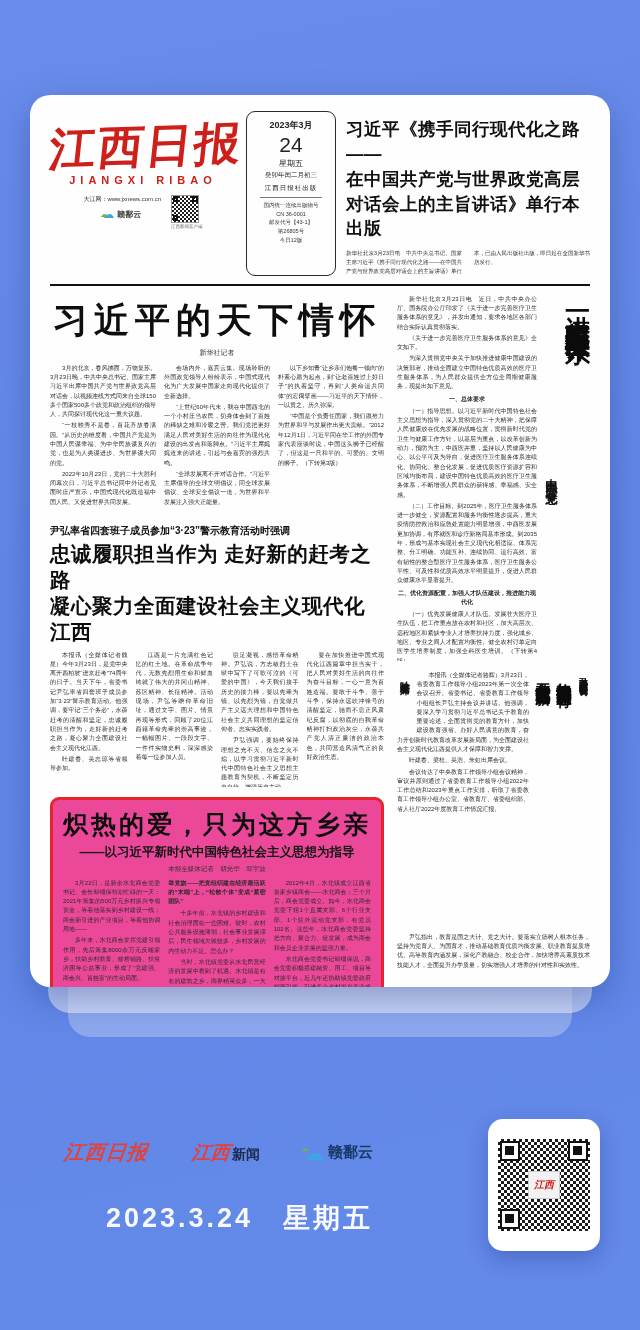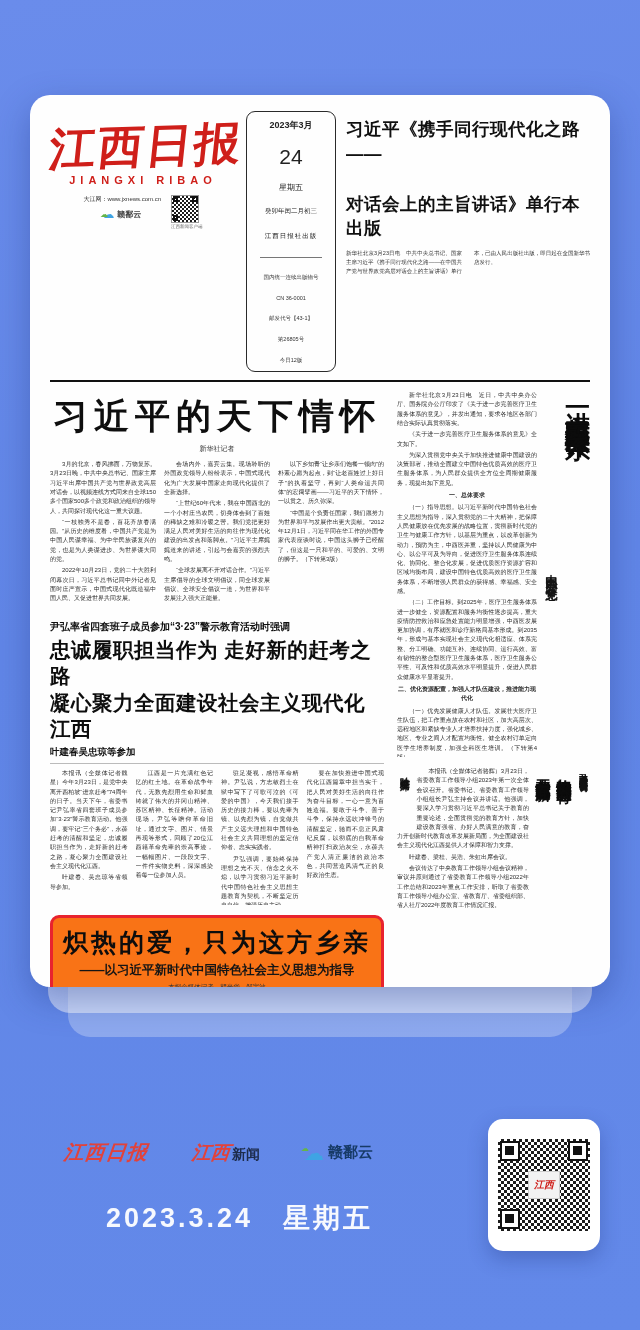--- a/index.html
+++ b/index.html
@@ -35,21 +35,21 @@
   .qr{position:relative;background:#fff;border:1px solid #999;
       background-image:repeating-conic-gradient(#1c1c1c 0% 25%,#fff 0% 50%);
       background-size:6px 6px;}
   .qr.small{width:26px;height:26px;background-size:4px 4px;}
   .eye{position:absolute;width:22%;height:22%;background:#fff;border:2px solid #111;box-sizing:border-box;}
   .eye::after{content:"";position:absolute;left:18%;top:18%;width:56%;height:56%;background:#111;}
   .eye.tl{left:2%;top:2%;} .eye.tr{right:2%;top:2%;} .eye.bl{left:2%;bottom:2%;}
   .qr-cap{font-size:4.5px;color:#666;text-align:center;margin-top:1px;}
   .datebox{
     border:1.5px solid #2a2a2a;border-radius:9px;padding:7px 10px;text-align:center;
-    display:flex;flex-direction:column;gap:14px;color:#222;
+    display:flex;flex-direction:column;gap:2px;color:#222;
   }
   .db-month{font-size:9px;font-weight:bold;}
   .db-day{font-size:21px;font-weight:normal;line-height:1.05;}
   .db-week{font-size:8px;}
   .db-lunar{font-size:6.5px;}
   .db-pub{font-size:6.5px;letter-spacing:1px;margin-top:2px;}
   .db-sep{border-top:1px solid #777;margin:2px 3px;}
   .db-tiny{font-size:5.5px;color:#333;}
   .topstory{padding-top:6px;}
   .topstory h2{margin:0;font-size:17.5px;line-height:1.42;font-weight:900;color:#101010;letter-spacing:.5px;}
@@ -68,21 +68,21 @@
   .xi-title{text-align:center;font-size:35px;font-weight:900;letter-spacing:6px;color:#0e0e0e;margin:2px 0 4px;}
   .xi-byline{text-align:center;font-size:7px;color:#333;margin-bottom:6px;}
   .xi-body{height:150px;}
   
   .yin{margin-top:10px;}
   .yin-kicker{font-size:10px;font-weight:bold;color:#111;margin-bottom:3px;}
   .yin-h{font-size:20.5px;font-weight:900;color:#0d0d0d;line-height:1.28;letter-spacing:.5px;}
   .yin-attend{font-size:9.5px;font-weight:bold;color:#111;margin-top:4px;padding-bottom:4px;border-bottom:1px solid #bbb;}
   .yin-body{height:136px;margin-top:5px;}
   
-  .redbox{margin-top:10px;border:3px solid #e8232e;border-radius:9px;padding:8px 10px 9px;background:#f97316;}
+  .redbox{margin-top:10px;border:3px solid #e8232e;border-radius:9px;padding:8px 10px 9px;background:#ec4899;}
   .red-title{text-align:center;font-size:25px;font-weight:900;letter-spacing:3px;color:#0d0d0d;}
   .red-sub{text-align:center;font-size:12.5px;font-weight:bold;color:#151515;margin-top:3px;}
   .red-byline{text-align:center;font-size:6.5px;color:#333;margin:4px 0 5px;}
   .red-body{height:168px;}
   .subhead{font-weight:bold;text-indent:0 !important;margin-bottom:3px;}
   
   .v{writing-mode:vertical-rl;text-orientation:upright;}
   .med-row{display:flex;height:366px;overflow:hidden;}
   .med-body{flex:1;overflow:hidden;padding-right:4px;}
   .med-sec{text-align:center;font-weight:bold;text-indent:0 !important;margin:3px 0;}
@@ -156,21 +156,21 @@
         <div class="db-tiny">国内统一连续出版物号</div>
         <div class="db-tiny">CN 36-0001</div>
         <div class="db-tiny">邮发代号【43-1】</div>
         <div class="db-tiny">第26805号</div>
         <div class="db-tiny">今日12版</div>
       </div>
 
       <div class="topstory">
         <h2>
           <span>习近平《携手同行现代化之路——</span><br>
-          <br>
+          <span>在中国共产党与世界政党高层</span><br>
           <span>对话会上的主旨讲话》单行本出版</span>
         </h2>
         <div class="intro">新华社北京3月23日电　中共中央总书记、国家主席习近平《携手同行现代化之路——在中国共产党与世界政党高层对话会上的主旨讲话》单行本，已由人民出版社出版，即日起在全国新华书店发行。</div>
       </div>
     </div>
 
     <div class="rule"></div>
 
     <div class="main">
 
@@ -196,21 +196,20 @@
             </div>
           </div>
         </div>
 
         <div class="yin">
           <div class="yin-kicker">尹弘率省四套班子成员参加“3·23”警示教育活动时强调</div>
           <div class="yin-h">
             <span>忠诚履职担当作为  走好新的赶考之路</span><br>
             <span>凝心聚力全面建设社会主义现代化江西</span>
           </div>
-          <div class="yin-attend">叶建春吴忠琼等参加</div>
           <div class="cols body-txt yin-body">
             <div>
               <p>本报讯（全媒体记者魏星）今年3月23日，是党中央离开西柏坡“进京赶考”74周年的日子。当天下午，省委书记尹弘率省四套班子成员参加“3·23”警示教育活动。他强调，要牢记“三个务必”，永葆赶考的清醒和坚定，忠诚履职担当作为，走好新的赶考之路，凝心聚力全面建设社会主义现代化江西。</p>
               <p>叶建春、吴忠琼等省领导参加。</p>
             </div>
             <div>
               <p>江西是一片充满红色记忆的红土地。在革命战争年代，无数先烈用生命和鲜血铸就了伟大的井冈山精神、苏区精神、长征精神。活动现场，尹弘等瞻仰革命旧址，通过文字、图片、情景再现等形式，回顾了20位江西籍革命先辈的崇高事迹，一幅幅图片、一段段文字、一件件实物史料，深深感染着每一位参加人员。</p>
             </div>
             <div>
               <p>驻足凝视，感悟革命精神。尹弘说，方志敏烈士在狱中写下了可歌可泣的《可爱的中国》，今天我们接手历史的接力棒，要以先辈为镜、以先烈为镜，自觉做共产主义远大理想和中国特色社会主义共同理想的坚定信仰者、忠实实践者。</p>

